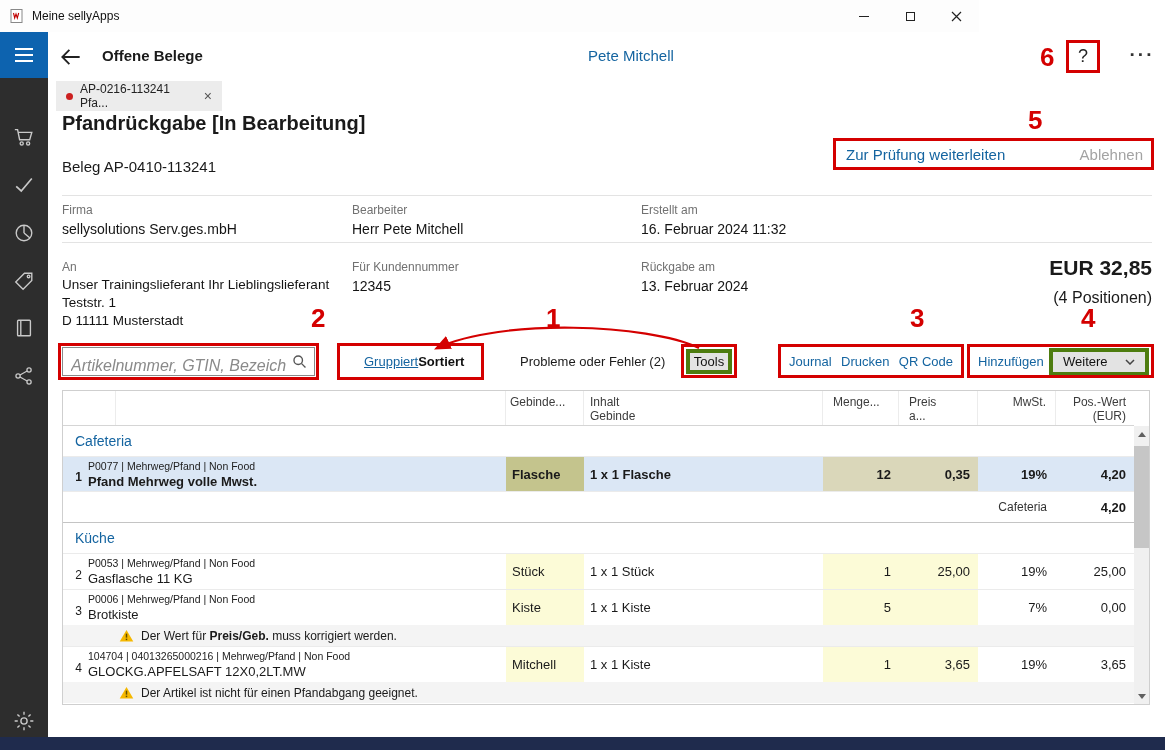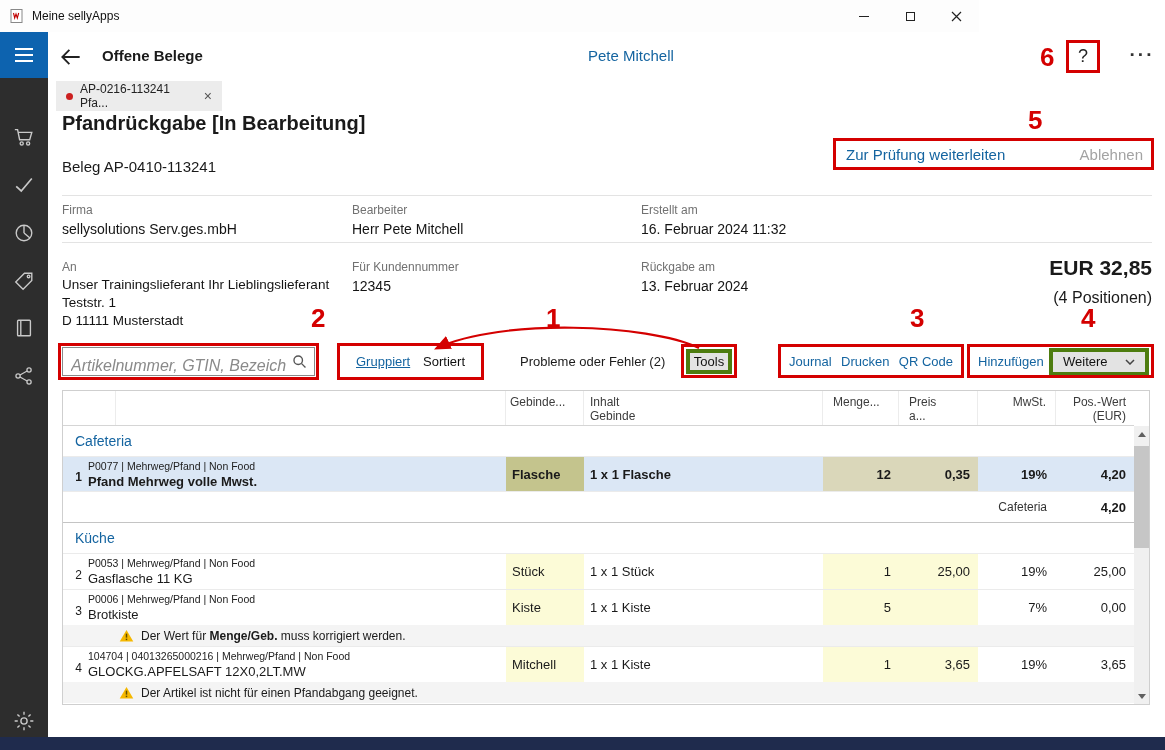--- a/index.html
+++ b/index.html
@@ -50,23 +50,23 @@
   .addr span{display:block;line-height:18px}
 
   .total-amt{position:absolute;left:900px;top:256px;width:252px;text-align:right;font-size:21px;font-weight:bold}
   .total-pos{position:absolute;left:900px;top:289px;width:252px;text-align:right;font-size:16px}
 
   
   .search-wrap{position:absolute;left:62px;top:347px;width:253px;height:29px}
   .search-wrap input{width:100%;height:100%;border:1px solid #8a8a8a;background:#fff;padding:9px 28px 0 8px;font-size:16px;font-family:inherit}
   .search-wrap input::placeholder{color:#8a8a8a;font-style:italic}
   .search-ico{position:absolute;right:7px;top:6px}
-  .groupsort{position:absolute;left:340px;top:346px;width:141px;height:31px;display:flex;align-items:center;justify-content:space-between;padding:0 16px;font-size:13px}
+  .groupsort{position:absolute;left:340px;top:346px;width:141px;height:31px;display:flex;align-items:center;justify-content:space-between;padding:0 24px;font-size:13px}
   .g-grouped{color:#1464a0;text-decoration:underline}
-  .g-sorted{font-weight:normal;color:#111}
+  .g-sorted{font-weight:bold;color:#111}
   .problems{position:absolute;left:520px;top:354px;font-size:13px}
   .btn{background:#e3e3e3;border:4px solid #4d7c0f;font-size:13px;color:#111;display:flex;align-items:center;justify-content:center;font-family:inherit}
   .tools-btn{position:absolute;left:686px;top:349px;width:46px;height:25px}
   .linkrow{position:absolute;left:781px;top:346px;width:180px;height:31px;display:flex;align-items:center;justify-content:space-between;padding:0 8px;font-size:13px}
   .linkrow span{color:#1464a0}
   .addrow{position:absolute;left:970px;top:346px;width:181px;height:31px;display:flex;align-items:center;justify-content:space-between;padding:0 2px 0 8px}
   .add-link{color:#1464a0;font-size:13px}
   .more-btn{width:100px;height:28px;justify-content:space-between;padding:0 10px}
 
   
@@ -336,21 +336,21 @@
         <div class="bc bc-mws">7%</div>
         <div class="bc bc-wer">0,00</div>
       </div>
 
       <div class="wrow" style="height:21px">
         <svg width="15" height="13" viewBox="0 0 16 14">
             <path d="M8 1 L15.3 13.5 H0.7 Z" fill="#f5b800"></path>
             <rect x="7.2" y="5" width="1.6" height="4.3" fill="#5f4b00"></rect>
             <rect x="7.2" y="10.4" width="1.6" height="1.6" fill="#5f4b00"></rect>
           </svg>
-        <span><span>Der Wert für </span><b>Menge/Geb.</b><span> muss korrigiert werden.</span></span>
+        <span><span>Der Wert für </span><b>Preis/Geb.</b><span> muss korrigiert werden.</span></span>
       </div>
 
       <div class="trow bt" style="height:36px">
         <div class="bc-num">4</div>
         <div class="bc-desc">
           <div class="meta">104704 | 04013265000216 | Mehrweg/Pfand | Non Food</div>
           <div class="rname">GLOCKG.APFELSAFT 12X0,2LT.MW</div>
         </div>
         <div class="bc bc-geb yel">Mitchell</div>
         <div class="bc bc-inh">1 x 1 Kiste</div>

